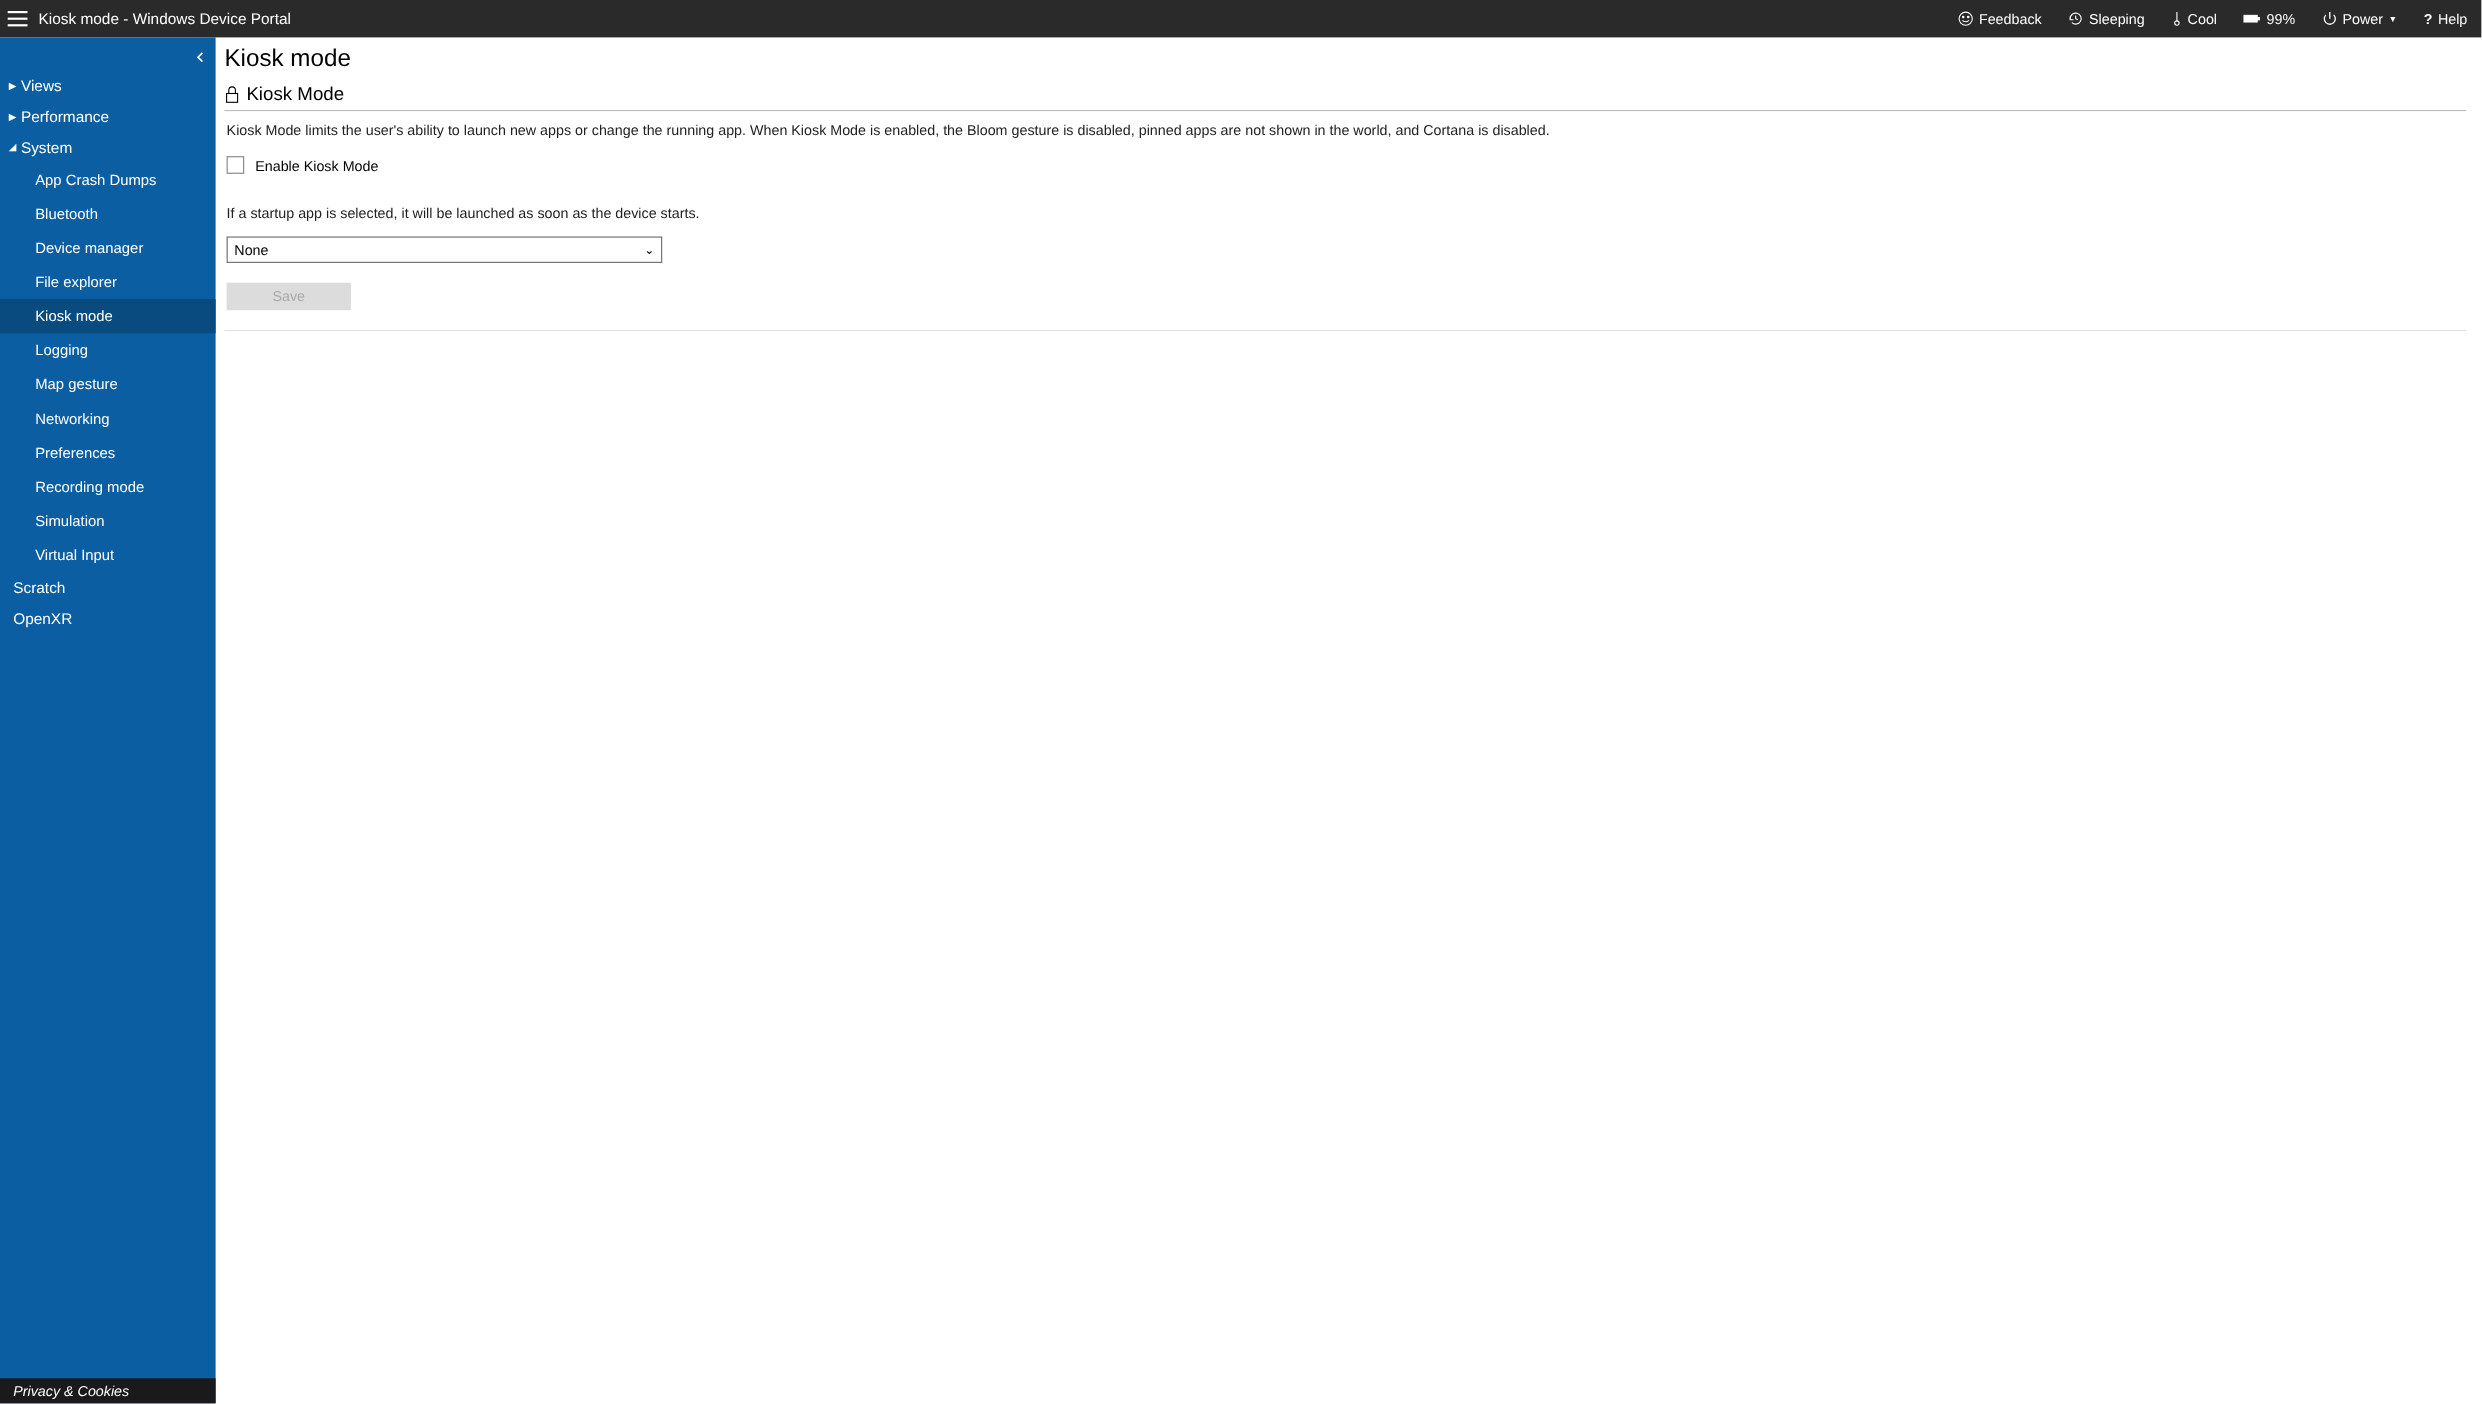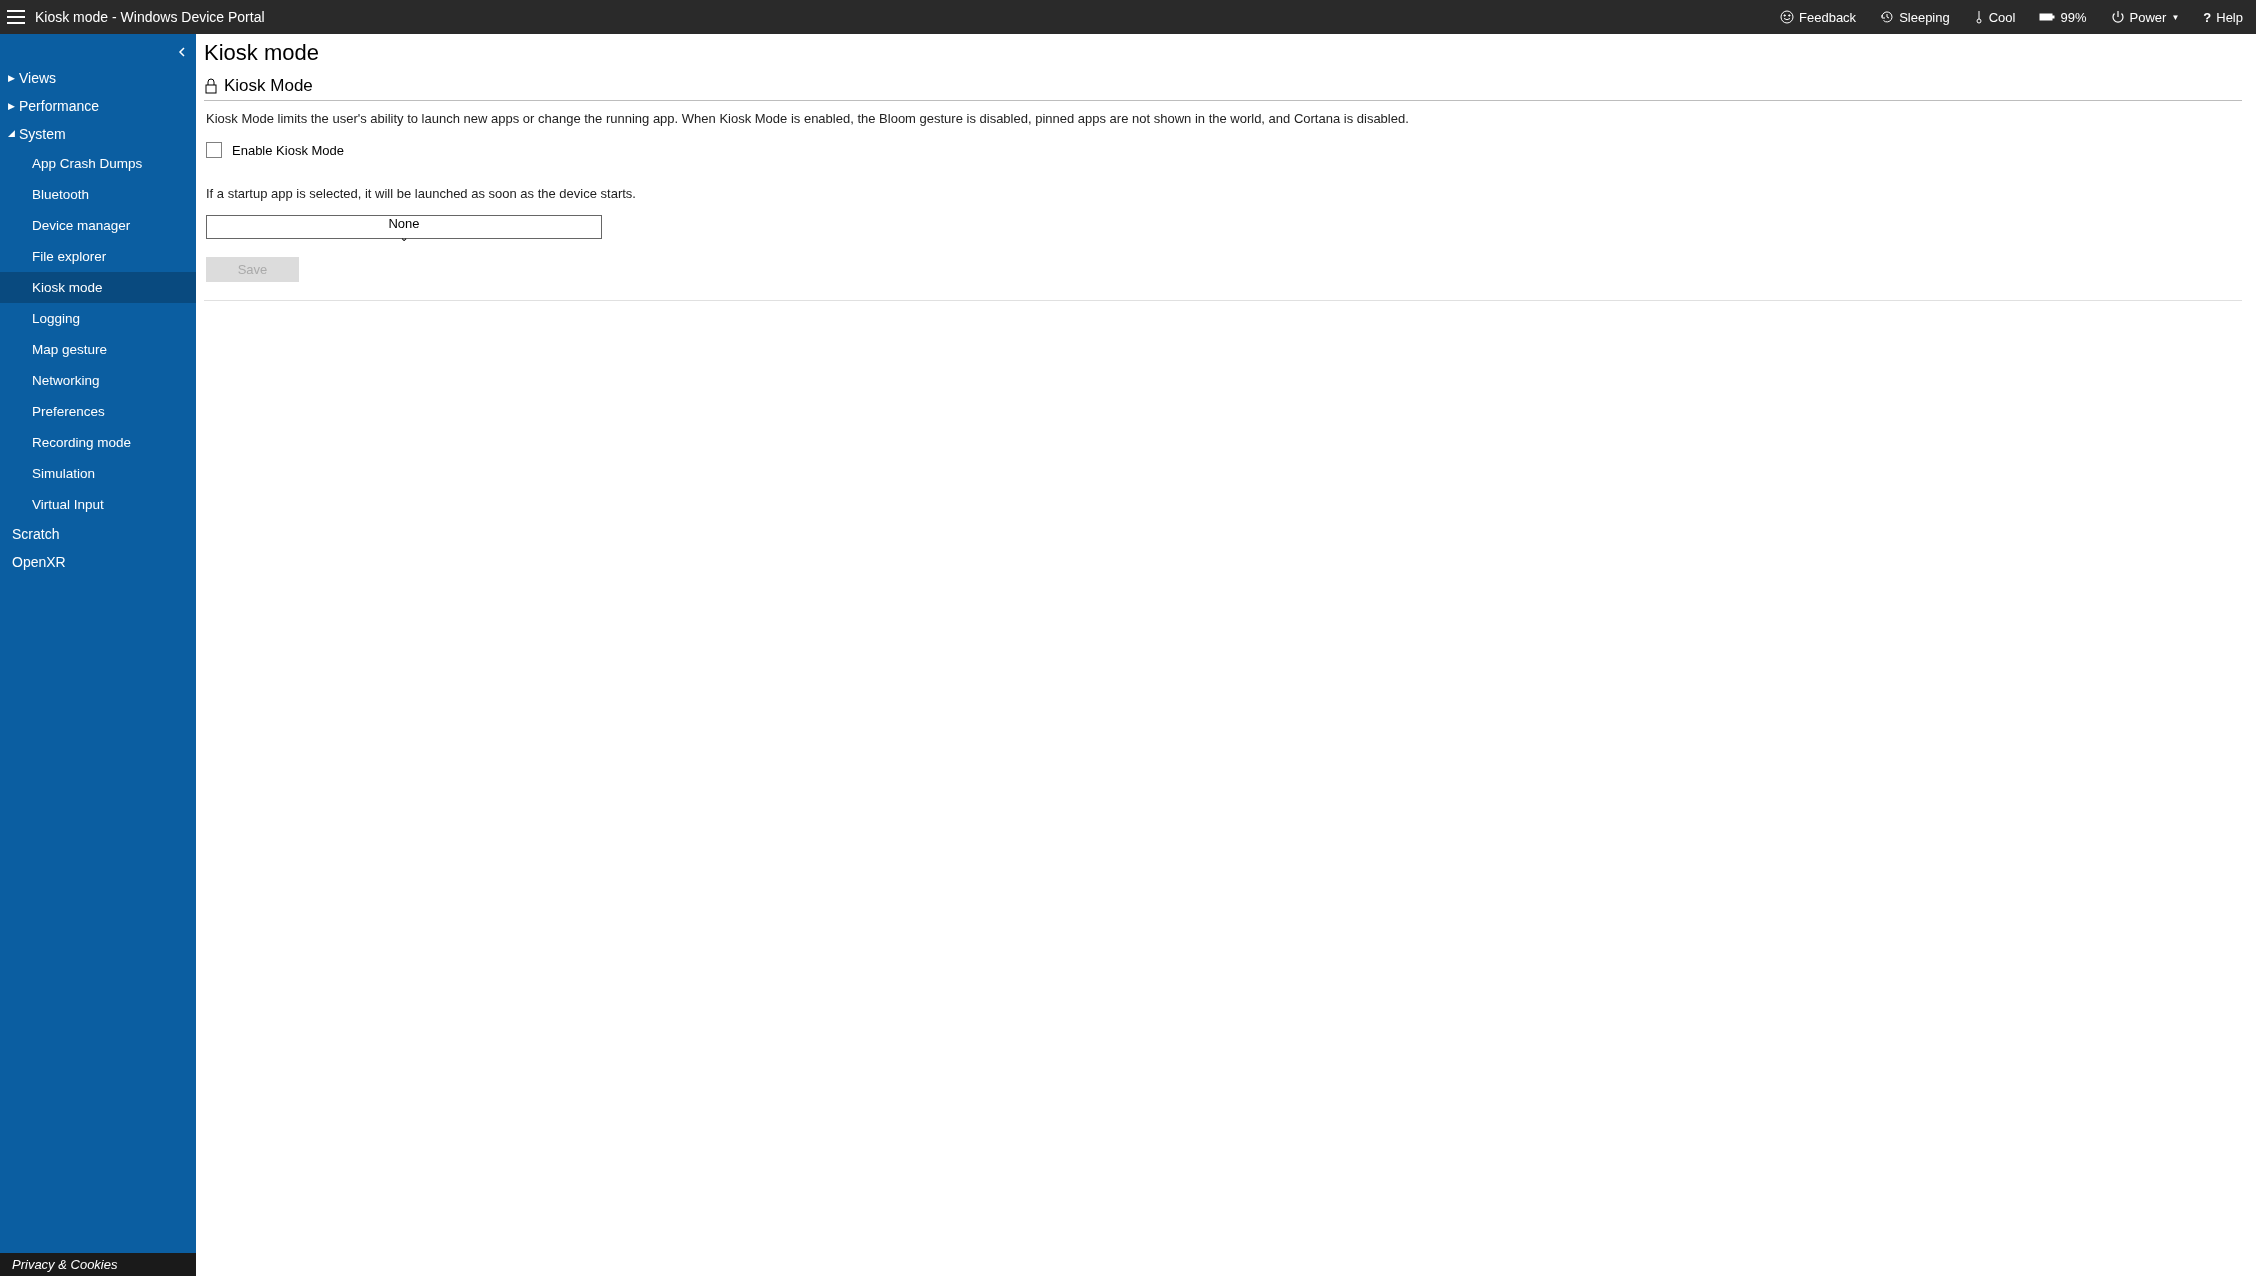--- a/index.html
+++ b/index.html
@@ -19,23 +19,23 @@
     .nav-sub { padding: 8px 6px 8px 32px; font-size: 13.5px; cursor: pointer; }
     .nav-sub.selected { background: #094a7f; }
     .sidebar-footer { margin-top: auto; background: #1a1a1a; color: #fff; font-style: italic; font-size: 13px; padding: 4px 12px; }
     .main { flex: 1; padding: 6px 14px 14px 8px; overflow-y: auto; }
     .page-title { font-size: 22px; font-weight: 400; margin-bottom: 4px; }
     .section-header { display: flex; align-items: center; gap: 6px; border-bottom: 1px solid #bdbdbd; padding: 4px 0; margin-top: 6px; }
     .section-header h2 { font-size: 17px; font-weight: 400; }
     .section-desc { font-size: 13px; padding: 10px 2px; color: #222; }
     .checkbox-row { display: flex; align-items: center; gap: 10px; padding: 6px 2px 18px 2px; }
     .checkbox { width: 16px; height: 16px; border: 1px solid #808080; background: #fff; }
-    .select { width: 396px; height: 24px; border: 1px solid #666; background: #fff; padding: 0 6px; display: flex; align-items: center; justify-content: space-between; font-size: 13px; margin: 4px 2px 18px 2px; cursor: pointer; flex-direction: column; }
+    .select { width: 396px; height: 24px; border: 1px solid #666; background: #fff; padding: 0 6px; display: flex; align-items: center; justify-content: space-between; font-size: 13px; margin: 4px 2px 18px 2px; cursor: pointer; }
     .select .chev { font-size: 11px; }
-    .save-btn { width: 93px; height: 25px; background: #dcdcdc; color: #aaa; border: none; font-size: 13px; cursor: default; margin-left: 2px; margin-bottom: 12px; }
+    .save-btn { width: 113px; height: 25px; background: #dcdcdc; color: #aaa; border: none; font-size: 13px; cursor: default; margin-left: 2px; margin-bottom: 12px; }
     .section-divider { border-bottom: 1px solid #e0e0e0; margin-top: 6px; }
     svg { display: inline-block; vertical-align: middle; }
   </style>
 </head>
 <body>
 
 <div class="topbar">
   <div class="hamburger">
       <div></div>
       <div></div>

